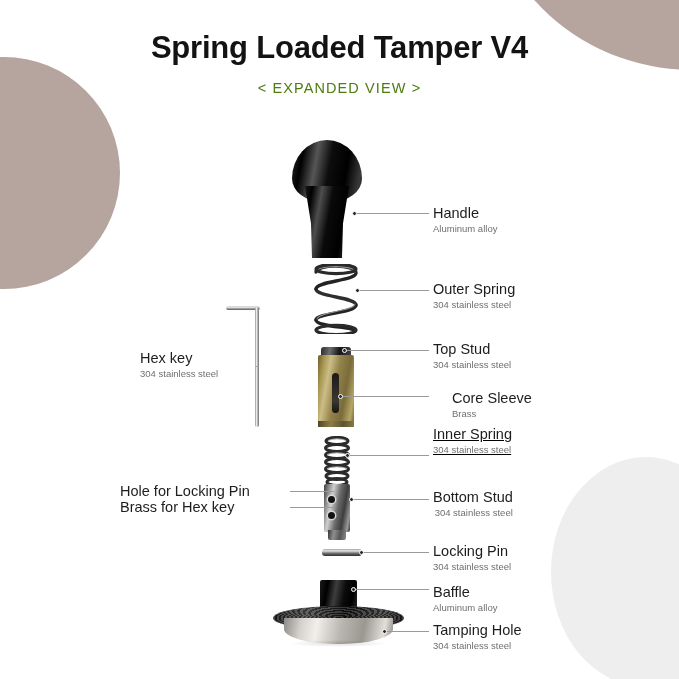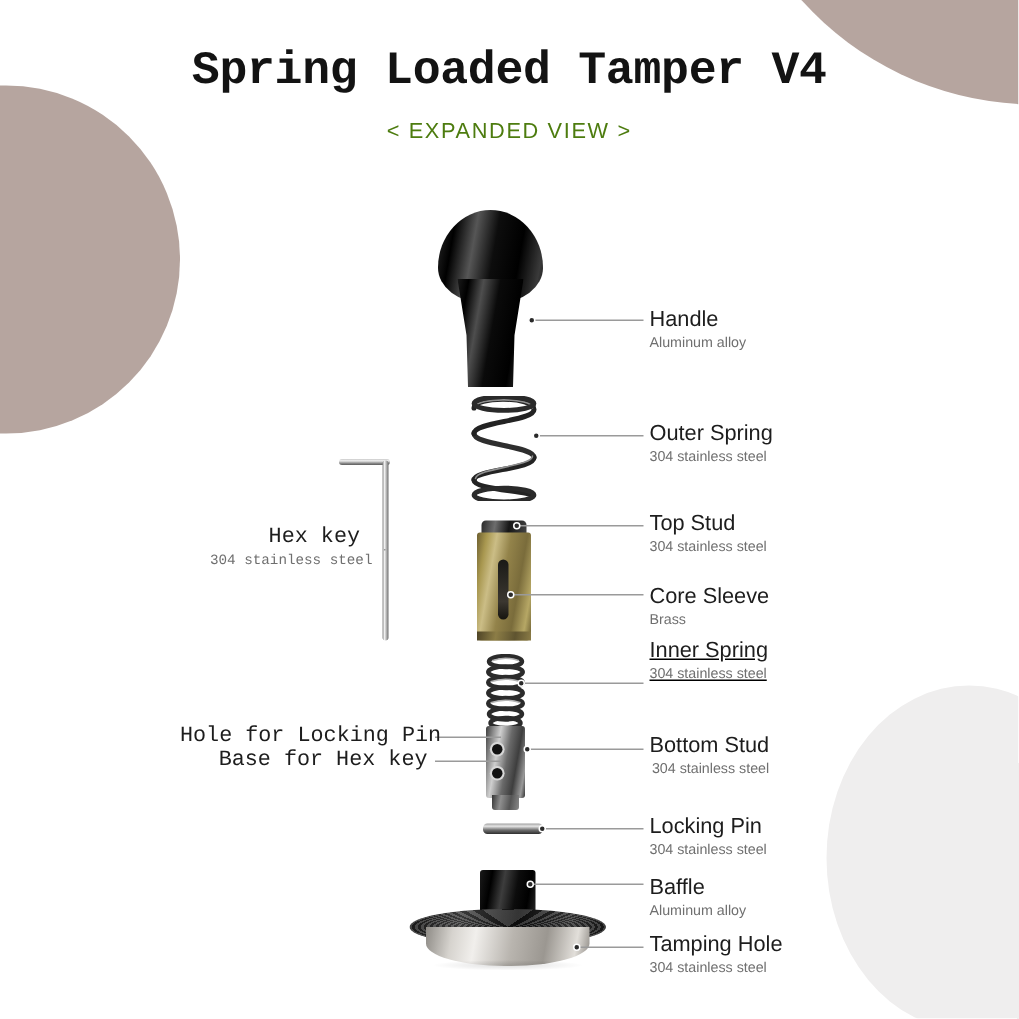--- a/index.html
+++ b/index.html
@@ -37,40 +37,39 @@
     border-radius: 50%;
     background: #efeeee;
   }
 
   
   #title {
     position: absolute; left: 0; top: 30px; width: 679px;
     text-align: center;
     font-size: 31px; font-weight: bold; color: #131313;
     letter-spacing: -0.2px;
-    font-family: Liberation Mono, monospace;
   }
   #subtitle {
     position: absolute; left: 0; top: 80px; width: 679px;
     text-align: center;
     font-size: 14.5px; color: #4d7c0f;
     letter-spacing: 1.1px;
   }
 
   
   .label { position: absolute; }
   .label .ttl {
     font-size: 14.5px; color: #1d1d1d; line-height: 1.12;
     white-space: nowrap;
   }
   .label .sub {
     font-size: 9.5px; color: #6f6f6f; line-height: 1.35;
     margin-top: 2px; white-space: nowrap;
   }
-  .label.right-align { text-align: right; font-family: Liberation Mono, monospace; }
+  .label.right-align { text-align: left; }
 
   
   .leader {
     position: absolute; height: 1px;
     background: #9a9a9a;
   }
   .dot {
     position: absolute; width: 5px; height: 5px;
     border-radius: 50%; background: #2a2a2a;
     border: 1.2px solid #ffffff;
@@ -306,21 +305,21 @@
   <div class="label" style="left:433px; top:281px;">
     <div class="ttl">Outer Spring</div>
     <div class="sub">304 stainless steel</div>
   </div>
 
   <div class="label" style="left:433px; top:341px;">
     <div class="ttl">Top Stud</div>
     <div class="sub">304 stainless steel</div>
   </div>
 
-  <div class="label" style="left:433px; top:390px;">
+  <div class="label" style="left:452px; top:390px;">
     <div class="ttl">Core Sleeve</div>
     <div class="sub">Brass</div>
   </div>
 
   <div class="label" style="left:433px; top:426px;text-decoration:underline;">
     <div class="ttl">Inner Spring</div>
     <div class="sub">304 stainless steel</div>
   </div>
 
   <div class="label" style="left:433px; top:489px;text-align:right;">
@@ -346,16 +345,16 @@
   <div class="label right-align" style="left:140px; top:350px; width:100px;">
     <div class="ttl">Hex key</div>
     <div class="sub">304 stainless steel</div>
   </div>
 
   <div class="label right-align" style="left:120px; top:483px; width:165px;">
     <div class="ttl">Hole for Locking Pin</div>
   </div>
 
   <div class="label right-align" style="left:120px; top:499px; width:165px;">
-    <div class="ttl">Base for Hex key</div>
+    <div class="ttl">Brass for Hex key</div>
   </div>
 
 </div>
 
 </body></html>

